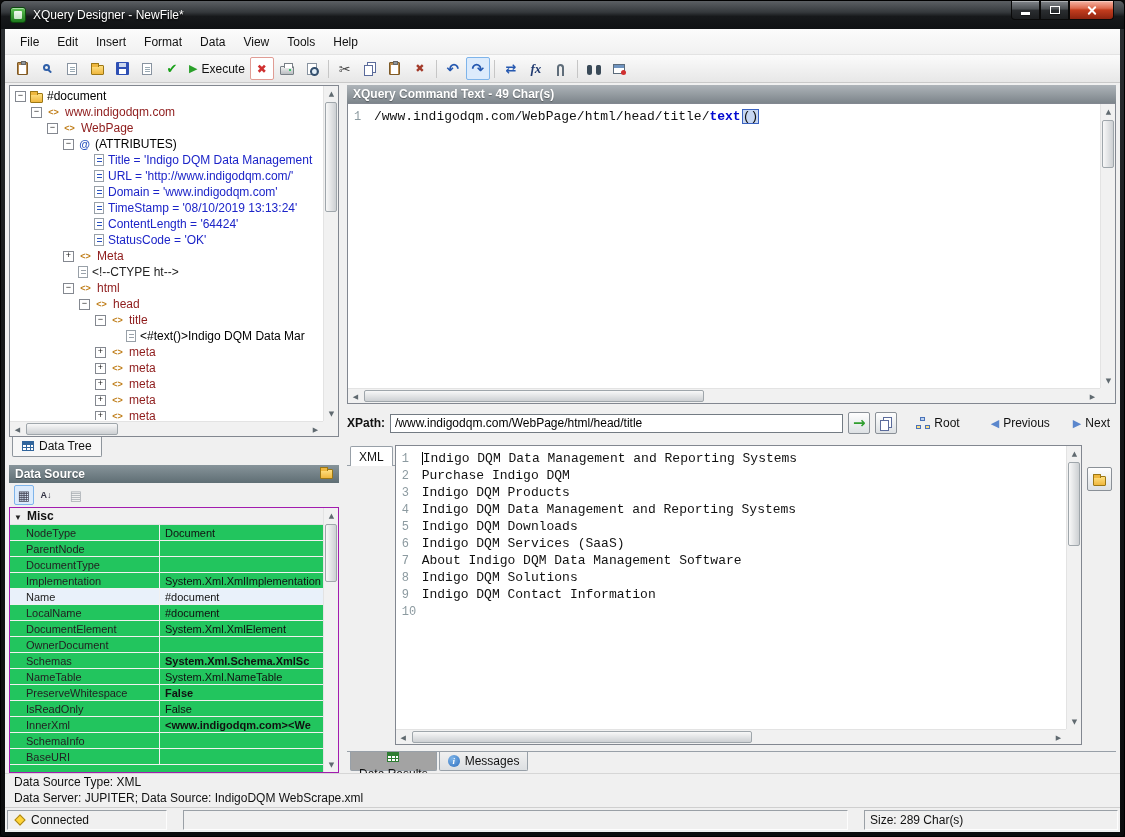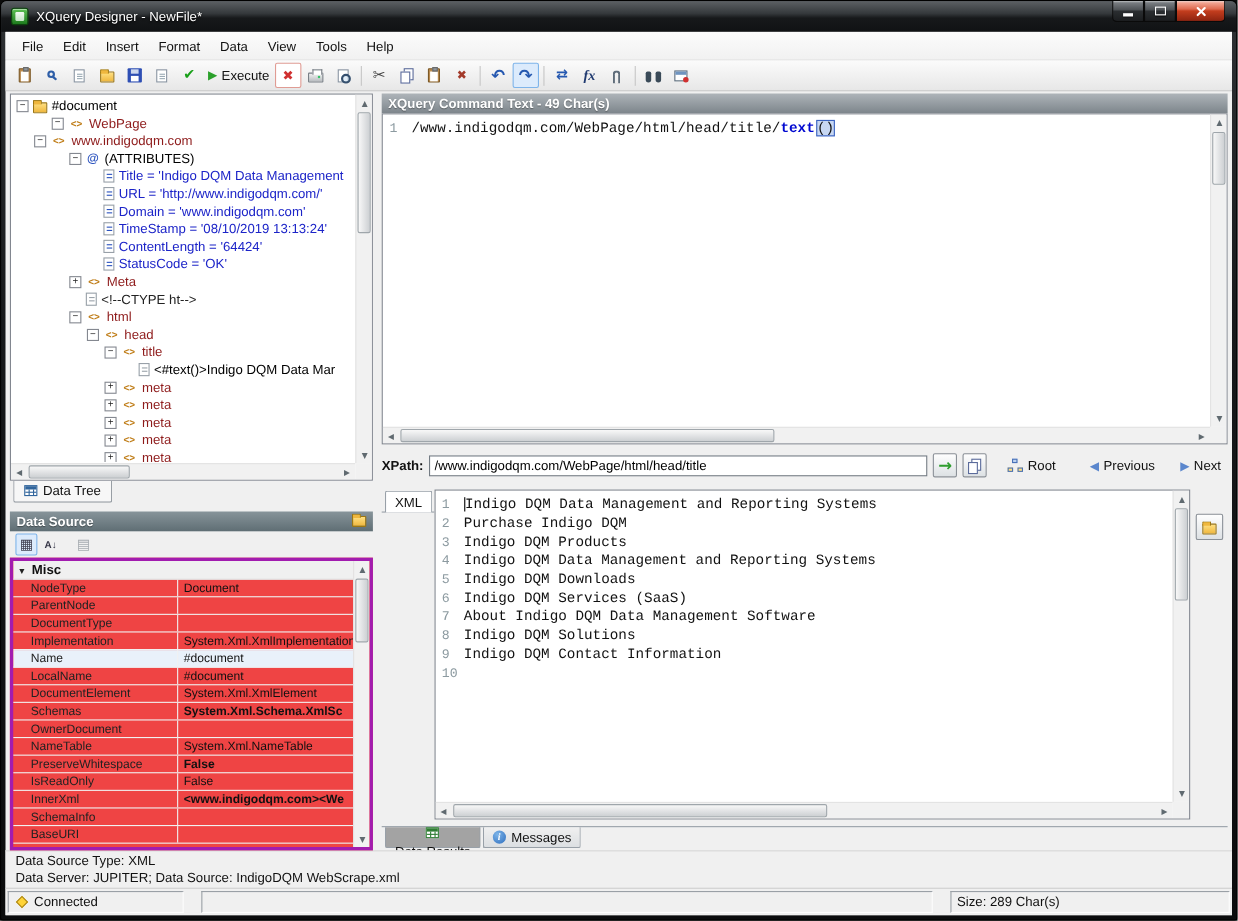--- a/index.html
+++ b/index.html
@@ -127,21 +127,21 @@
   .treetabs{height:22px;display:flex;align-items:flex-start;padding-left:3px;flex:none;}
   .ttab{display:flex;align-items:center;gap:5px;border:1px solid #8e959c;border-top:none;background:#f7f7f7;padding:2px 9px 3px;border-radius:0 0 2px 2px;}
 
   
   .dsheader{height:18px;background:linear-gradient(#87949a,#5f6e74);display:flex;align-items:center;color:#fff;font-weight:bold;padding:0 6px;margin-top:6px;text-shadow:0 1px 1px rgba(0,0,0,.4);flex:none;}
   .dsheader .icon-folderm{margin-left:auto;margin-top:0;}
   .ptools{height:24px;display:flex;align-items:center;gap:2px;padding:0 5px;flex:none;}
   .pbtn{width:20px;height:20px;border:1px solid transparent;display:flex;align-items:center;justify-content:center;border-radius:2px;}
   .pbtn.pressed{border-color:#7eb4ea;background:#dcebfc;}
   .pbtn.sp{margin-left:8px;}
-  .pgrid{flex:1;border:3px solid #a21caf;background:#ef4444;position:relative;overflow:hidden;min-height:0;}
+  .pgrid{flex:1;border:1px solid #a21caf;background:#22c55e;position:relative;overflow:hidden;min-height:0;}
   .pgrid-inner{position:absolute;top:0;left:0;right:15px;bottom:0;overflow:hidden;}
   .pcat{height:17px;display:flex;align-items:center;background:#f0f0f0;border-bottom:1px solid #e2e2e2;font-weight:bold;gap:5px;padding-left:4px;}
   .prow{height:16px;display:flex;border-bottom:1px solid #f1f1f1;}
   .prow.sel{background:#e9f1fa;}
   .pn{width:150px;padding-left:16px;border-right:1px solid #f1f1f1;overflow:hidden;white-space:nowrap;flex:none;font-size:11px;display:flex;align-items:center;color:#222;}
   .pv{flex:1;padding-left:5px;font-size:11px;overflow:hidden;white-space:nowrap;display:flex;align-items:center;}
   .pv.b{font-weight:bold;}
 
   
   .xqheader{height:18px;background:linear-gradient(#aeb4b9,#7d858b);color:#fff;font-weight:bold;display:flex;align-items:center;padding:0 6px;text-shadow:0 1px 1px rgba(0,0,0,.35);flex:none;}
@@ -316,29 +316,29 @@
 
       <div class="leftcol">
 
         <div class="treebox">
           <div class="treerows">
             <div class="trow d0">
                 <span class="exp g-minus"></span>
                 <span class="tico icon-folderm"></span>
                 <span class="tl c-doc">#document</span>
               </div>
+            <div class="trow d1">
+                <span class="exp g-minus"></span>
+                <span class="tico ico-elem"></span>
+                <span class="tl c-elem">www.indigodqm.com</span>
+              </div>
             <div class="trow d2">
                 <span class="exp g-minus"></span>
                 <span class="tico ico-elem"></span>
                 <span class="tl c-elem">WebPage</span>
-              </div>
-            <div class="trow d1">
-                <span class="exp g-minus"></span>
-                <span class="tico ico-elem"></span>
-                <span class="tl c-elem">www.indigodqm.com</span>
               </div>
             <div class="trow d3">
                 <span class="exp g-minus"></span>
                 <span class="tico ico-at"></span>
                 <span class="tl c-doc">(ATTRIBUTES)</span>
               </div>
             <div class="trow d4">
                 <span class="exp none"></span>
                 <span class="tico ico-attr"></span>
                 <span class="tl c-attr">Title = 'Indigo DQM Data Management</span>
@@ -489,26 +489,26 @@
               </div>
             <div class="prow">
                 <span class="pn">LocalName</span>
                 <span class="pv">#document</span>
               </div>
             <div class="prow">
                 <span class="pn">DocumentElement</span>
                 <span class="pv">System.Xml.XmlElement</span>
               </div>
             <div class="prow">
+                <span class="pn">OwnerDocument</span>
+                <span class="pv"></span>
+              </div>
+            <div class="prow">
                 <span class="pn">Schemas</span>
                 <span class="pv b">System.Xml.Schema.XmlSc</span>
-              </div>
-            <div class="prow">
-                <span class="pn">OwnerDocument</span>
-                <span class="pv"></span>
               </div>
             <div class="prow">
                 <span class="pn">NameTable</span>
                 <span class="pv">System.Xml.NameTable</span>
               </div>
             <div class="prow">
                 <span class="pn">PreserveWhitespace</span>
                 <span class="pv b">False</span>
               </div>
             <div class="prow">

